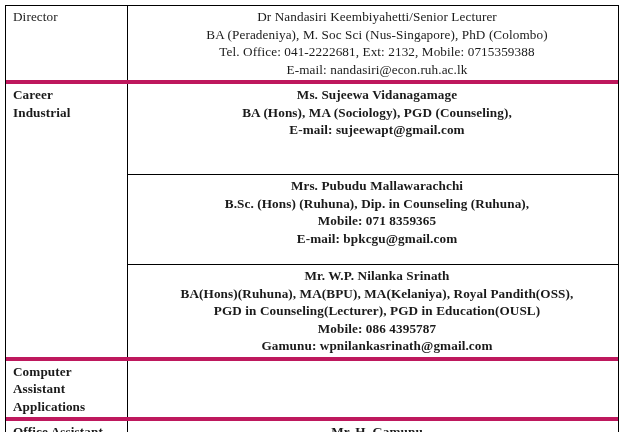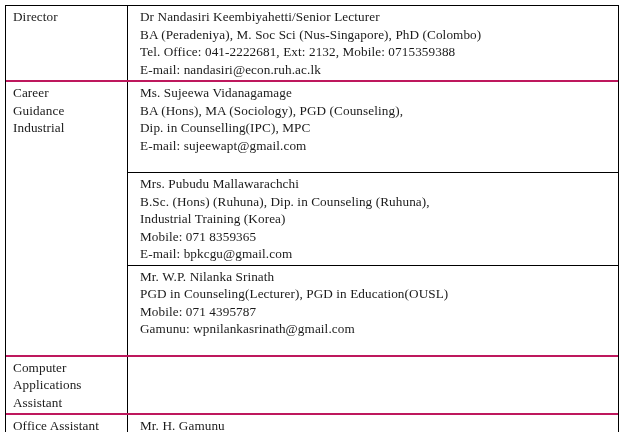--- a/index.html
+++ b/index.html
@@ -15,31 +15,32 @@
     left: 5px; top: 5px;
     width: 614px;
   }
   .table {
     width: 100%;
     border: 1px solid #000;
     border-bottom-width: 2px;
     background: #fff;
   }
   .row { display: flex; align-items: stretch; }
-  .row + .row { border-top: 2px solid #be185d; }
+  .row + .row { border-top: 4px solid #be185d; font-weight: bold; }
   .cell-role {
     width: 122px;
     flex: 0 0 122px;
     border-right: 1px solid #000;
     padding: 2px 12px 2px 7px;
   }
   .cell-content {
     flex: 1 1 auto;
     display: flex;
     flex-direction: column;
+    text-align: center;
   }
   .entry { padding: 2px 4px 2px 12px; flex: 1 1 auto; }
   .entry + .entry { border-top: 1px solid #000; }
   .line {
     font-size: 13.2px;
     line-height: 17.5px;
     white-space: nowrap;
     letter-spacing: 0.1px;
   }
   .row-director .cell-content .entry { min-height: 71px; }
@@ -63,51 +64,49 @@
           <div class="line">BA (Peradeniya), M. Soc Sci (Nus-Singapore), PhD (Colombo)</div>
           <div class="line">Tel. Office: 041-2222681, Ext: 2132, Mobile: 0715359388</div>
           <div class="line">E-mail: nandasiri@econ.ruh.ac.lk</div>
         </div>
       </div>
     </div>
 
     <div class="row row-career">
       <div class="cell-role">
         <div class="line">Career</div>
-        <div class="line">Guidance</div>
         <div class="line">Industrial</div>
       </div>
       <div class="cell-content">
         <div class="entry">
           <div class="line">Ms. Sujeewa Vidanagamage</div>
           <div class="line">BA (Hons), MA (Sociology), PGD (Counseling),</div>
-          <div class="line">Dip. in Counselling(IPC), MPC</div>
           <div class="line">E-mail: sujeewapt@gmail.com</div>
         </div>
         <div class="entry">
           <div class="line">Mrs. Pubudu Mallawarachchi</div>
           <div class="line">B.Sc. (Hons) (Ruhuna), Dip. in Counseling (Ruhuna),</div>
-          <div class="line">Industrial Training (Korea)</div>
           <div class="line">Mobile: 071 8359365</div>
           <div class="line">E-mail: bpkcgu@gmail.com</div>
         </div>
         <div class="entry">
           <div class="line">Mr. W.P. Nilanka Srinath</div>
+          <div class="line">BA(Hons)(Ruhuna), MA(BPU), MA(Kelaniya), Royal Pandith(OSS),</div>
           <div class="line">PGD in Counseling(Lecturer), PGD in Education(OUSL)</div>
-          <div class="line">Mobile: 071 4395787</div>
+          <div class="line">Mobile: 086 4395787</div>
           <div class="line">Gamunu: wpnilankasrinath@gmail.com</div>
         </div>
       </div>
     </div>
 
     <div class="row row-caa">
       <div class="cell-role">
         <div class="line">Computer</div>
+        <div class="line">Assistant</div>
         <div class="line">Applications</div>
-        <div class="line">Assistant</div>
       </div>
       <div class="cell-content">
         <div class="entry"></div>
       </div>
     </div>
 
     <div class="row row-office">
       <div class="cell-role">
         <div class="line">Office Assistant</div>
       </div>

